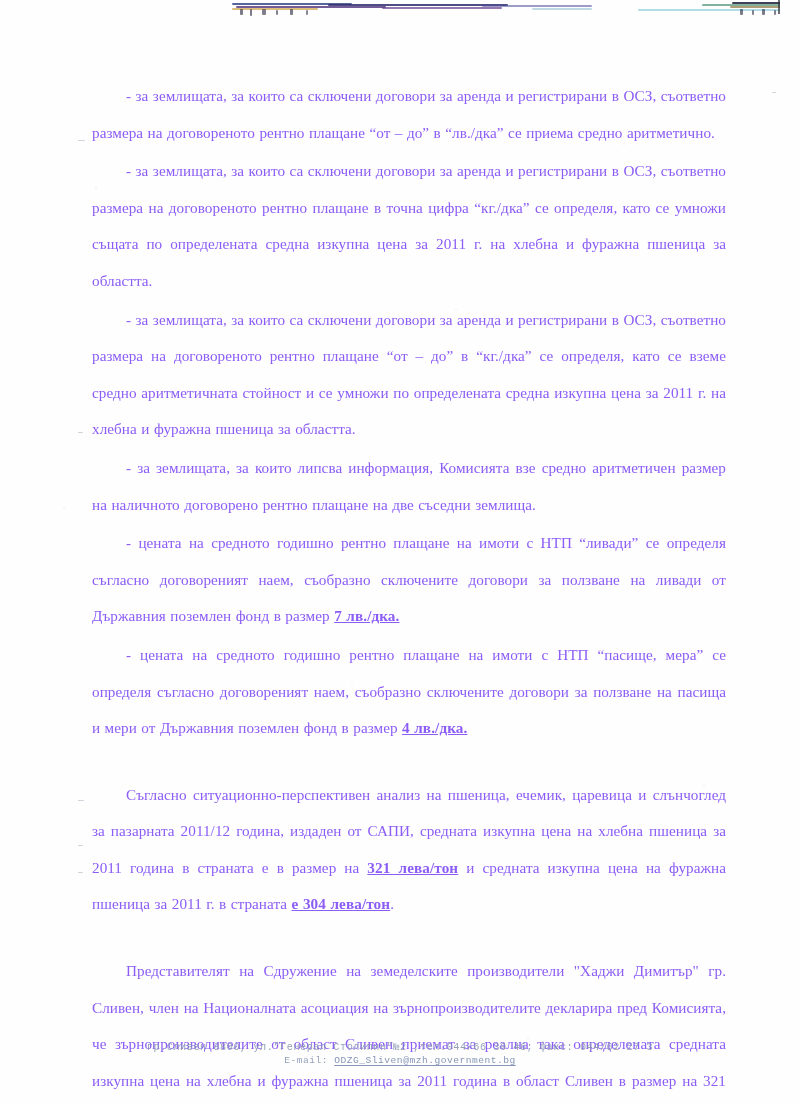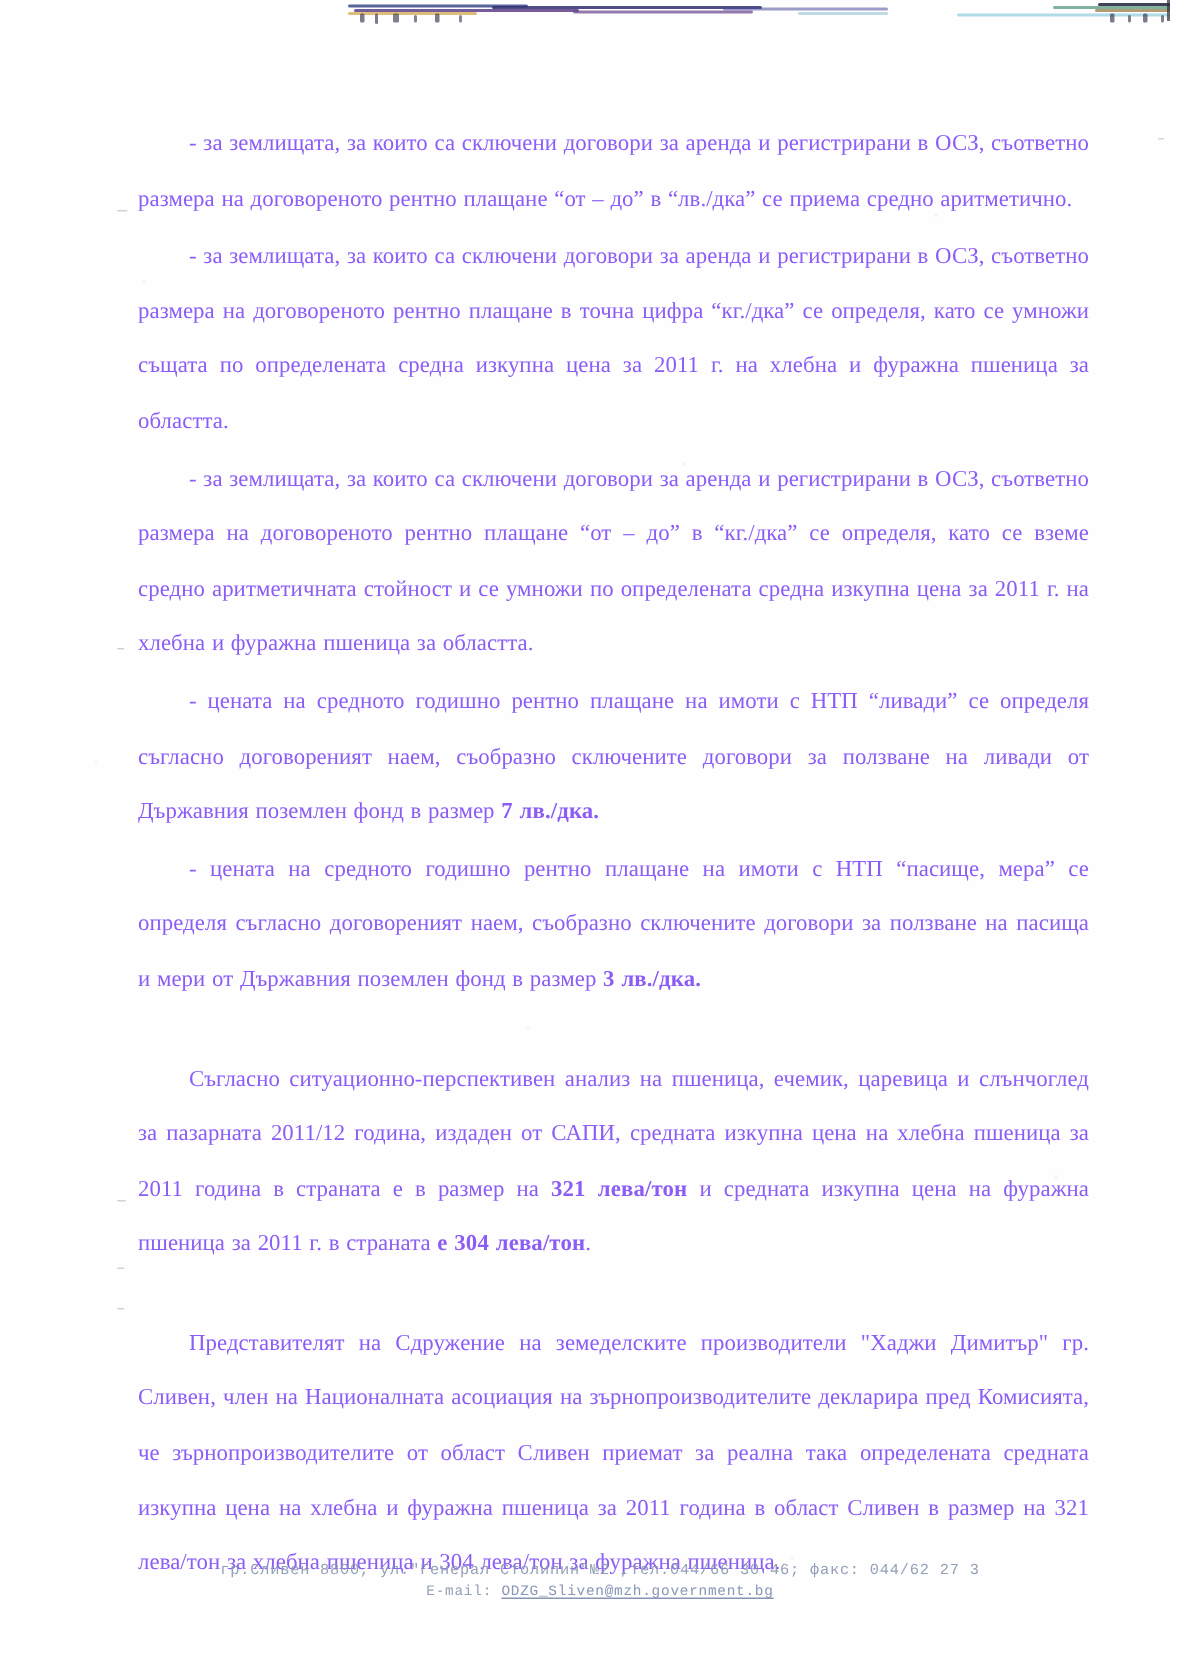--- a/index.html
+++ b/index.html
@@ -82,21 +82,21 @@
     margin: 0 0 2px 0;
     text-align: justify;
     text-indent: 34px;
     font-size: 15.2px;
     line-height: 36.6px;
     letter-spacing: .05px;
     word-spacing: .6px;
     color: #8b5cf6;
   }
   p.gap-before { margin-top: 30px; }
-  b.emph { font-weight: bold; letter-spacing: .1px; }
+  b.emph { font-weight: bold; letter-spacing: .1px; text-decoration: underline; }
 
   
   .ink-1 { color: #15151f; }
   .ink-2 { color: #1e1e2c; }
   .ink-3 { color: #191924; }
 
   
   .footer {
     position: absolute;
     left: 0;
@@ -177,24 +177,25 @@
   <div class="scan-noise"></div>
 
   <div class="content">
 
     <p class="para ink-1">- за землищата, за които са сключени договори за аренда и регистрирани в ОСЗ, съответно размера на договореното рентно плащане “от – до” в “лв./дка” се приема средно аритметично.</p>
 
     <p class="para ink-2">- за землищата, за които са сключени договори за аренда и регистрирани в ОСЗ, съответно размера на договореното рентно плащане в точна цифра “кг./дка” се определя, като се умножи същата по определената средна изкупна цена за 2011 г. на хлебна и фуражна пшеница за областта.</p>
 
     <p class="para ink-1">- за землищата, за които са сключени договори за аренда и регистрирани в ОСЗ, съответно размера на договореното рентно плащане “от – до” в “кг./дка” се определя, като се вземе средно аритметичната стойност и се умножи по определената средна изкупна цена за 2011 г. на хлебна и фуражна пшеница за областта.</p>
 
+    <p class="para ink-3">- за землищата, за които липсва информация, Комисията взе средно аритметичен размер на наличното договорено рентно плащане на  две съседни землища.</p>
 
     <p class="para ink-2"><span>- цената на средното годишно рентно плащане на имоти с НТП “ливади” се определя съгласно договореният наем, съобразно сключените договори за ползване на ливади от Държавния поземлен фонд в размер </span><b class="emph">7 лв./дка.</b></p>
 
-    <p class="para ink-1"><span>- цената на средното годишно рентно плащане на имоти с НТП “пасище, мера” се определя съгласно договореният наем, съобразно сключените договори за ползване на пасища и мери от Държавния поземлен фонд в размер </span><b class="emph">3 лв./дка.</b></p>
+    <p class="para ink-1"><span>- цената на средното годишно рентно плащане на имоти с НТП “пасище, мера” се определя съгласно договореният наем, съобразно сключените договори за ползване на пасища и мери от Държавния поземлен фонд в размер </span><b class="emph">4 лв./дка.</b></p>
 
     <p class="para ink-2 gap-before"><span>Съгласно ситуационно-перспективен анализ на пшеница, ечемик, царевица и слънчоглед за пазарната 2011/12 година, издаден от САПИ, средната изкупна цена на хлебна пшеница за 2011 година в страната е в размер на </span><b class="emph">321 лева/тон</b><span> и средната изкупна цена на фуражна пшеница за 2011 г. в страната </span><b class="emph">е 304 лева/тон</b><span>.</span></p>
 
     <p class="para ink-1 gap-before">Представителят на Сдружение на земеделските производители "Хаджи Димитър" гр. Сливен, член на Националната асоциация на зърнопроизводителите декларира пред Комисията, че зърнопроизводителите от област Сливен приемат за реална така определената средната изкупна цена на хлебна и фуражна пшеница за 2011 година в област Сливен в размер на  321 лева/тон за хлебна пшеница и 304 лева/тон за фуражна пшеница.</p>
 
   </div>
 
   <div class="footer">
     <div class="line-1">гр.Сливен 8800, ул."Генерал Столипин"№2 ,тел.044/66 30 46;  факс:  044/62 27 3</div>
     <div class="line-2">

